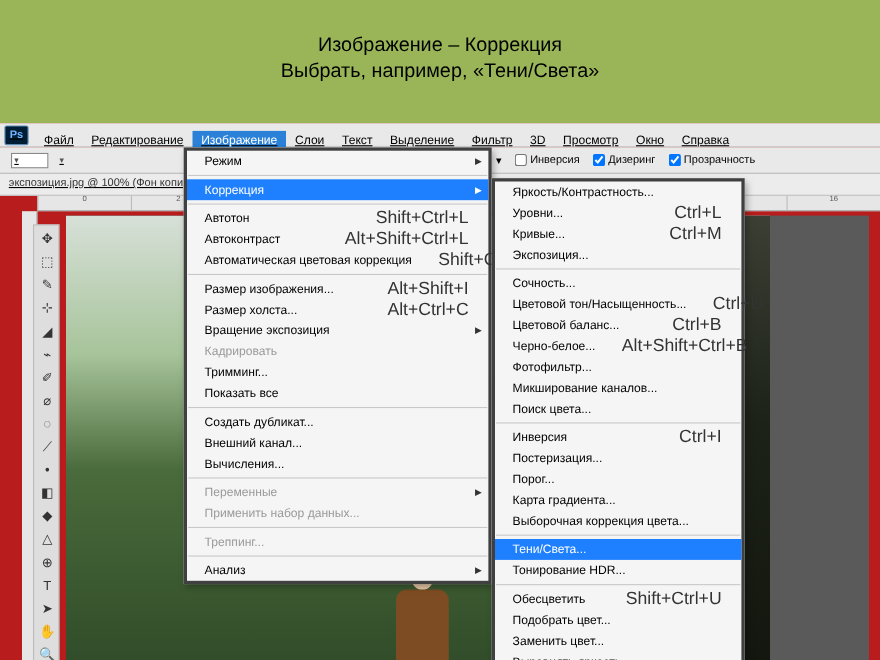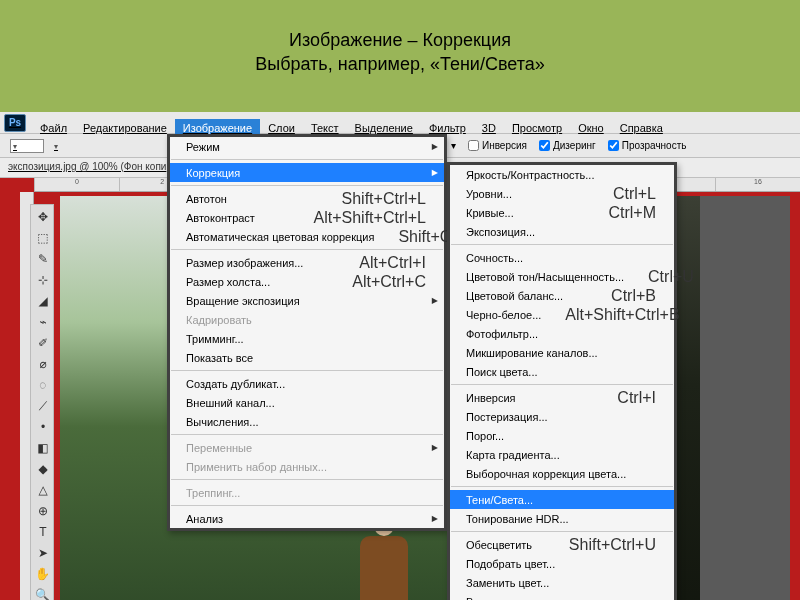--- a/index.html
+++ b/index.html
@@ -148,21 +148,21 @@
         <span class="lab">Автоконтраст</span>
         <span class="sc">Alt+Shift+Ctrl+L</span>
       </div>
       <div class="row">
         <span class="lab">Автоматическая цветовая коррекция</span>
         <span class="sc">Shift+Ctrl+B</span>
       </div>
       <hr>
       <div class="row">
         <span class="lab">Размер изображения...</span>
-        <span class="sc">Alt+Ctrl+I</span>
+        <span class="sc">Alt+Shift+I</span>
       </div>
       <div class="row">
         <span class="lab">Размер холста...</span>
         <span class="sc">Alt+Ctrl+C</span>
       </div>
       <div class="row sub">
         <span class="lab">Вращение экспозиция</span>
       </div>
       <div class="row dis">
         <span class="lab">Кадрировать</span>

